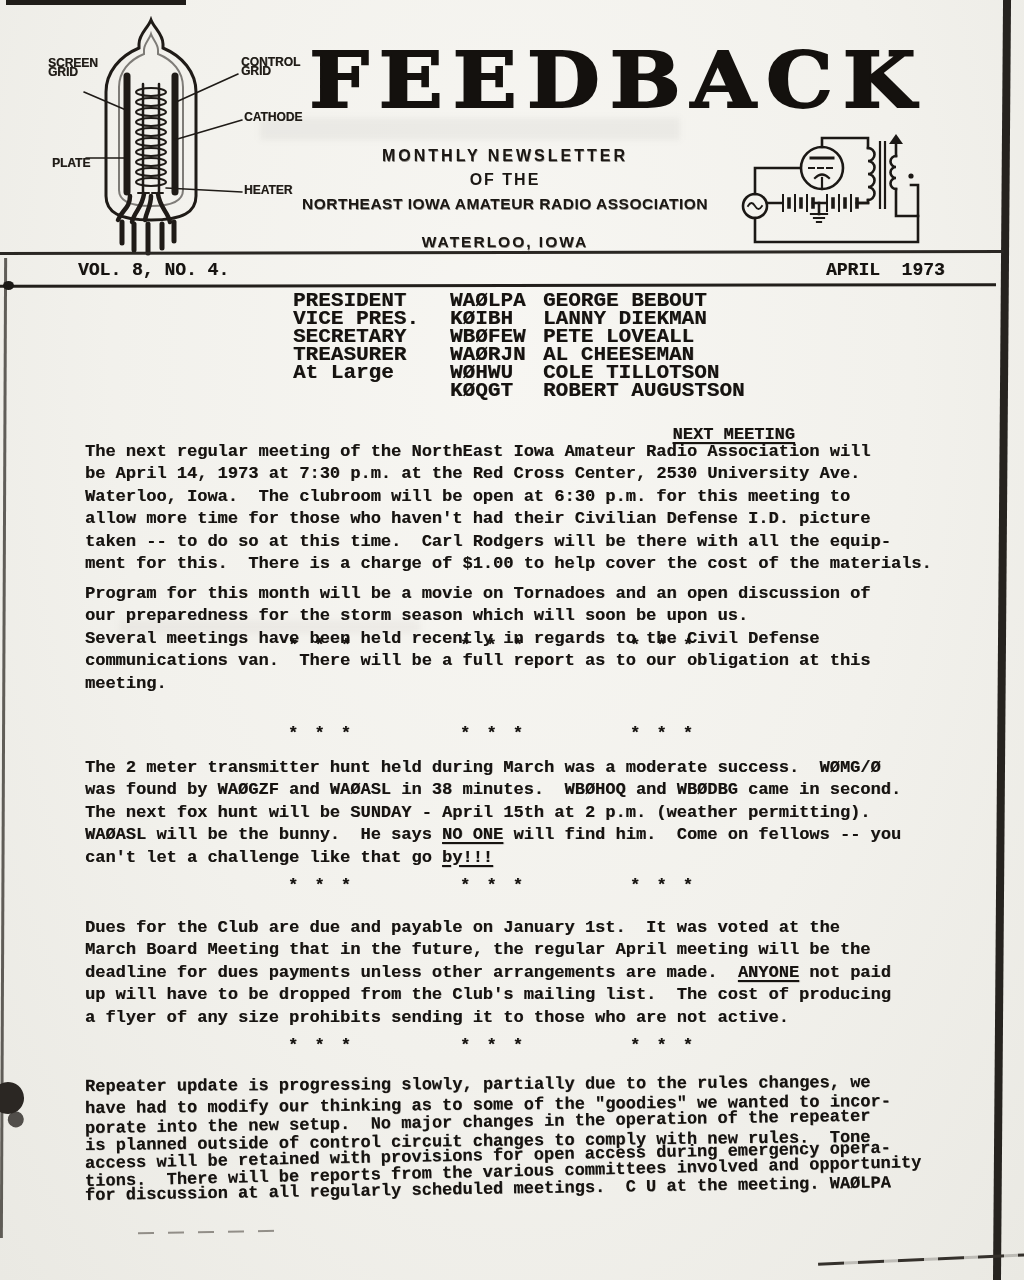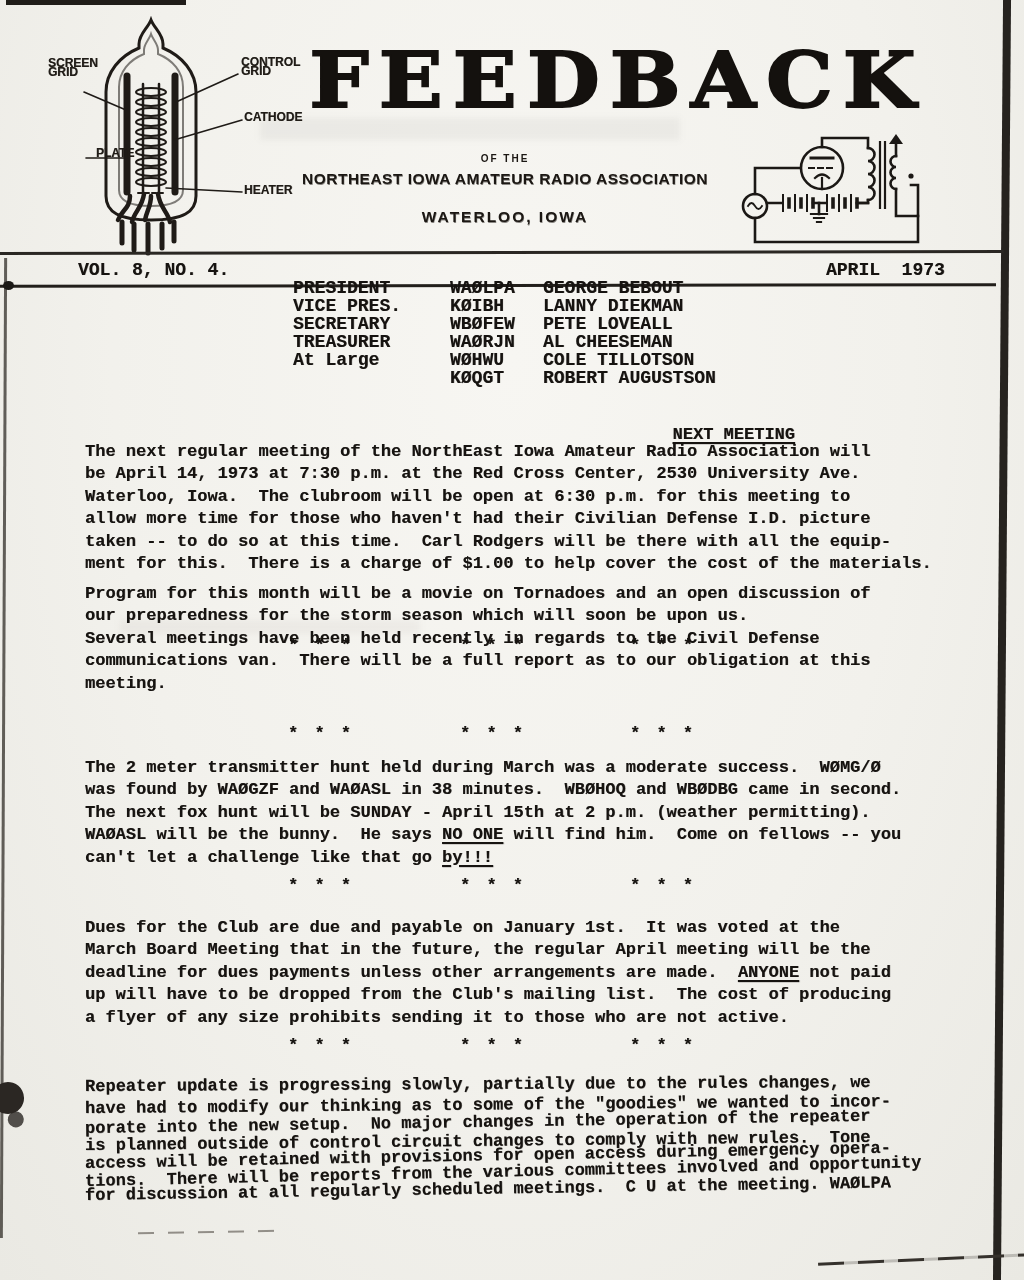--- a/index.html
+++ b/index.html
@@ -9,34 +9,34 @@
   .abs{position:absolute;}
   .tw{font-weight:bold;text-shadow:0.4px 0.3px 0 rgba(22,19,16,0.55);}
   
   .title{left:295px;top:38px;width:645px;text-align:center;
     font-family:"DejaVu Serif","Liberation Serif",serif;font-weight:bold;
     font-size:84px;letter-spacing:10px;line-height:84px;color:#14110e;
     -webkit-text-stroke:2px #14110e;transform:scaleY(0.92);white-space:nowrap;}
   .masthead{left:165px;top:147px;width:680px;text-align:center;
     font-family:"Liberation Sans","DejaVu Sans",sans-serif;font-weight:bold;color:#1b1713;}
   .m1{font-size:16px;letter-spacing:3px;text-shadow:0.5px 0.5px 0 rgba(27,23,19,.5);}
-  .m2{font-size:10px;letter-spacing:2px;margin-top:6px;}
+  .m2{font-size:16px;letter-spacing:2px;margin-top:6px;}
   .m3{font-size:15.5px;letter-spacing:0.5px;margin-top:6px;text-shadow:0.5px 0.5px 0 rgba(27,23,19,.5);}
   .m4{font-size:15.5px;letter-spacing:2px;margin-top:20px;text-shadow:0.5px 0.5px 0 rgba(27,23,19,.5);}
   .tube-label{position:absolute;font-family:"Liberation Sans",sans-serif;font-weight:bold;
     font-size:12px;line-height:9px;color:#201c17;white-space:pre-line;
     text-shadow:0.4px 0.4px 0 rgba(32,28,23,.6);}
   
   .rule1{left:0;top:251px;width:1004px;height:2.5px;background:#2a2723;transform:rotate(-0.12deg);}
   .rule2{left:0;top:284px;width:996px;height:3px;background:#221f1b;transform:rotate(-0.1deg);}
   .vol{left:78px;top:260px;font-size:18px;white-space:pre;}
   .date{left:826px;top:260px;font-size:18px;white-space:pre;}
   
-  .officers{left:293px;top:280px;display:grid;grid-template-columns:157px 93px auto;
-    font-size:18px;line-height:17.9px;white-space:pre;}
+  .officers{left:293px;top:292px;display:grid;grid-template-columns:157px 93px auto;
+    font-size:21px;line-height:17.9px;white-space:pre;}
   .orow{display:contents;}
   
   .heading{left:85px;top:425px;width:710px;text-align:right;font-size:17px;line-height:20px;}
   .u{text-decoration:underline;text-decoration-thickness:2px;text-underline-offset:2.5px;}
   .para{left:85px;width:888px;font-size:17px;line-height:22.4px;white-space:pre-wrap;}
   .p-next{top:441px;} .p-program{top:583px;} .p-civil{top:628px;}
   .p-hunt{top:757px;} .p-dues{top:917px;}
   .sep{left:85px;top:0;width:880px;height:20px;font-size:17px;}
   .sep span{position:absolute;letter-spacing:3px;}
   .sep .g1{left:203px;} .sep .g2{left:375px;} .sep .g3{left:545px;}
@@ -107,25 +107,26 @@
       <path stroke-width="1.6" d="M216,108 L148,128"></path>
       <path stroke-width="1.6" d="M60,146 L98,146"></path>
       <path stroke-width="1.6" d="M216,180 L140,176"></path>
     </g>
   </svg>
   <div class="tube-label" style="left:48px;top:59px;">SCREEN
 GRID</div>
   <div class="tube-label" style="left:241px;top:58px;">CONTROL
 GRID</div>
   <div class="tube-label" style="left:244px;top:113px;">CATHODE</div>
-  <div class="tube-label" style="left:52px;top:149px;margin-left:44px;">PLATE</div>
+  <div class="tube-label" style="left:52px;top:159px;">PLATE</div>
   <div class="tube-label" style="left:244px;top:186px;">HEATER</div>
 
   <div class="abs title">FEEDBACK</div>
   <div class="abs masthead">
+    <div class="m1">MONTHLY NEWSLETTER</div>
     <div class="m2">OF THE</div>
     <div class="m3">NORTHEAST IOWA AMATEUR RADIO ASSOCIATION</div>
     <div class="m4">WATERLOO, IOWA</div>
   </div>
 
   <svg class="abs" style="left:725px;top:130px;" width="205" height="125" viewBox="0 0 205 125">
     <g fill="none" stroke="#1b1815" stroke-width="2.6" stroke-linecap="square">
       <circle cx="30" cy="76" r="12"></circle>
       <path stroke-width="1.8" d="M23,76 q3.5,-6 7,0 q3.5,6 7,0"></path>
       <path d="M30,64 V38 H75"></path>

